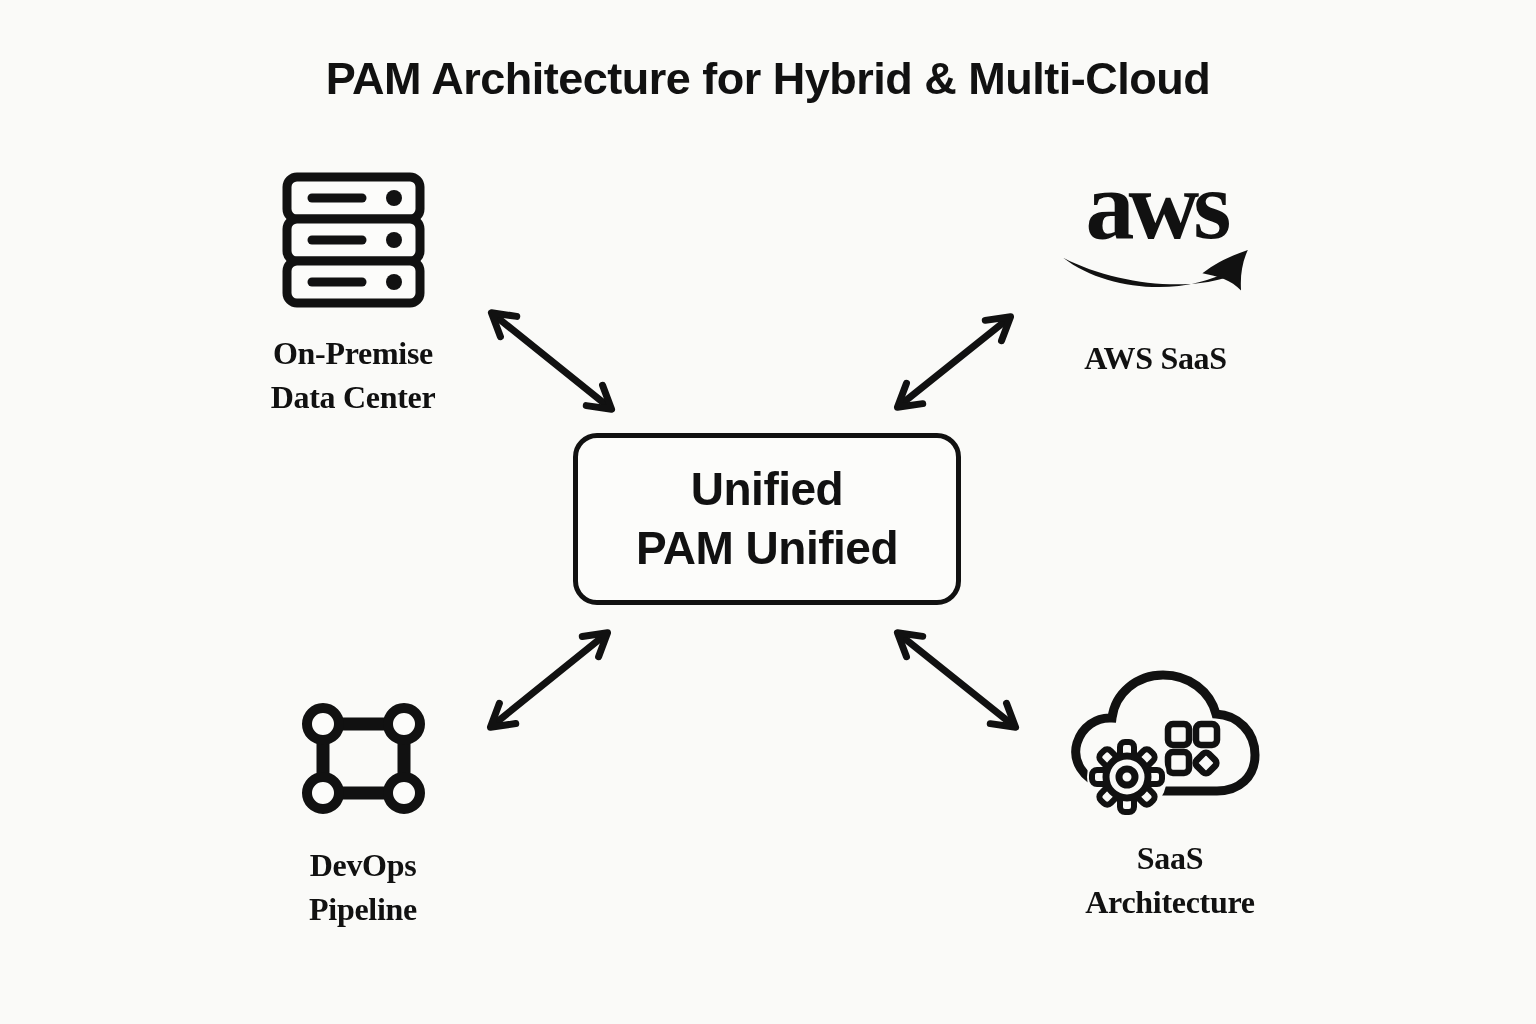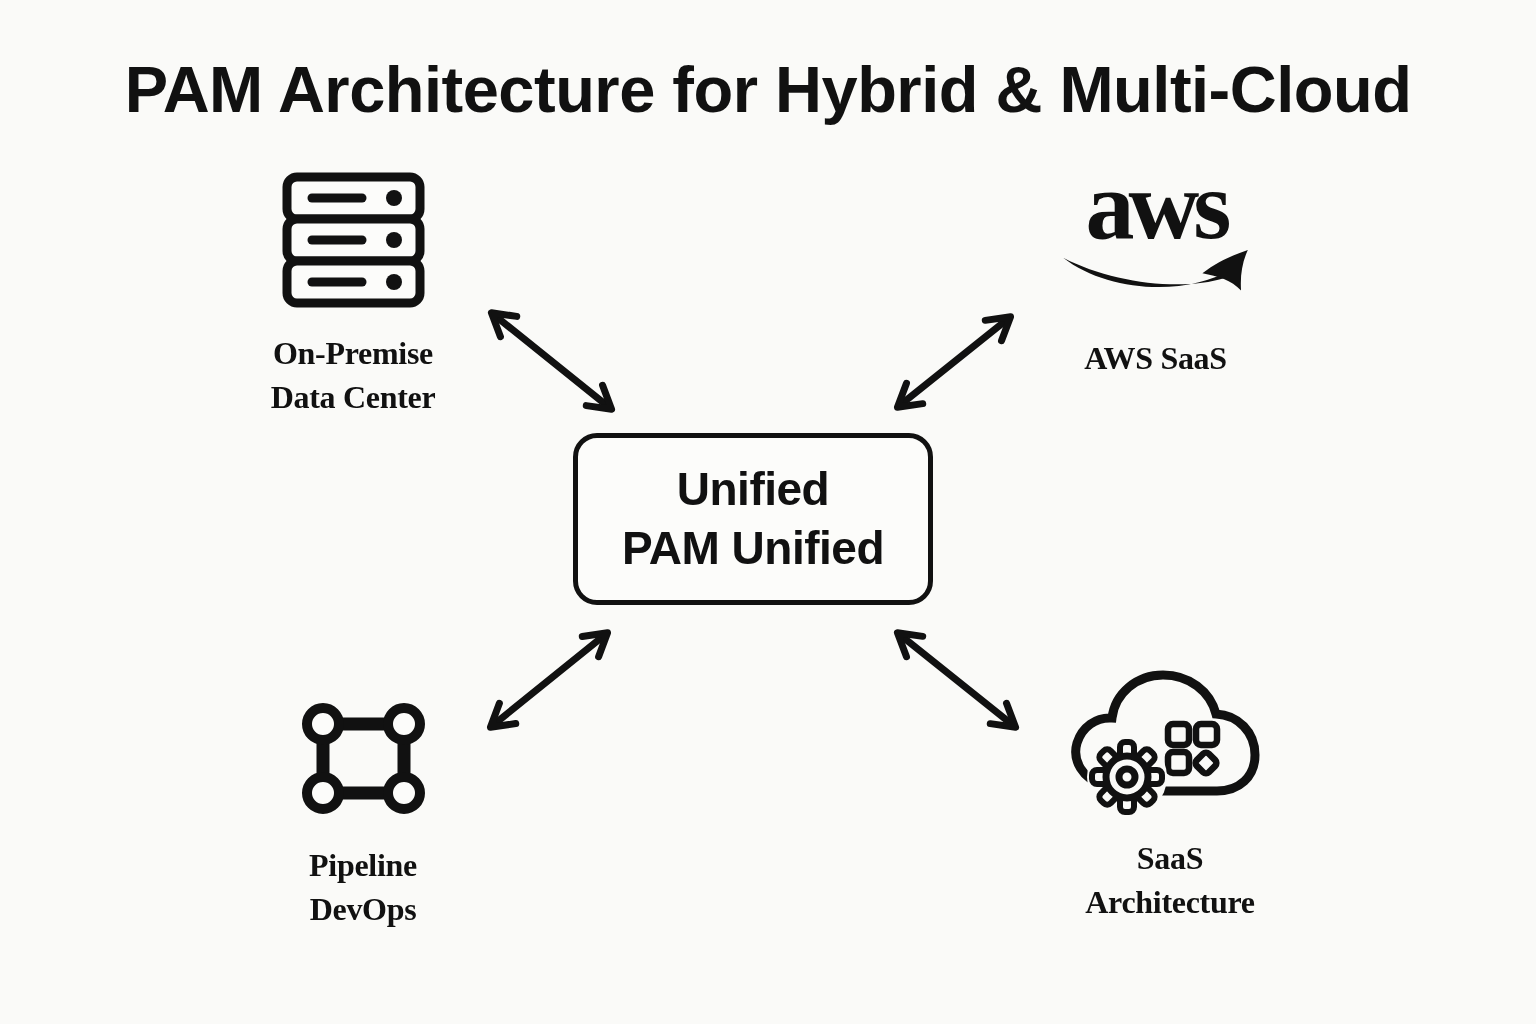--- a/index.html
+++ b/index.html
@@ -15,21 +15,21 @@
     width: 1536px;
     height: 1024px;
     background: #fafaf8;
   }
   .title {
     position: absolute;
     top: 54px;
     left: 0;
     width: 100%;
     text-align: center;
-    font-size: 65px;
+    font-size: 45px;
     font-weight: 700;
     letter-spacing: -0.5px;
     line-height: 1.1;
   }
   .node {
     position: absolute;
     text-align: center;
     font-family: Liberation Serif, serif;
   }
   .node .icon-wrap { display: block; margin: 0 auto; }
@@ -55,21 +55,21 @@
     line-height: 86px;
     text-align: center;
   }
   .aws-swoosh { display: block; margin: 0 auto; }
   .node-aws .node-label { margin-top: 30px; }
 
   .center-box {
     position: absolute;
     left: 573px;
     top: 433px;
-    width: 360px;
+    width: 388px;
     height: 172px;
     border: 5px solid #111111;
     border-radius: 24px;
     background: #fcfcfa;
     display: flex;
     flex-direction: column;
     align-items: center;
     justify-content: center;
     text-align: center;
     font-size: 46px;
@@ -155,22 +155,22 @@
         <line x1="103" y1="24" x2="103" y2="93"></line>
       </g>
       <g fill="#fcfcfa" stroke="#111111" stroke-width="10">
         <circle cx="22" cy="24" r="16"></circle>
         <circle cx="103" cy="24" r="16"></circle>
         <circle cx="22" cy="93" r="16"></circle>
         <circle cx="103" cy="93" r="16"></circle>
       </g>
     </svg>
     <div class="node-label">
+      <div>DevOps</div>
       <div>Pipeline</div>
-      <div>DevOps</div>
     </div>
   </div>
 
   <div class="node node-saas">
     <svg class="icon-wrap" width="210" height="150" viewBox="0 0 210 150">
 
       <path d="M 40,120 C 17,113 7,94 12,77 C 17,61 31,51 47,52 C 50,27 72,9 98,9
                C 124,9 145,25 151,48 C 173,49 190,66 190,89 C 190,111 174,125 152,125 L 94,125" fill="none" stroke="#111111" stroke-width="9" stroke-linecap="round"></path>
 
       <g fill="#fafaf8" stroke="#111111" stroke-width="6.5">

